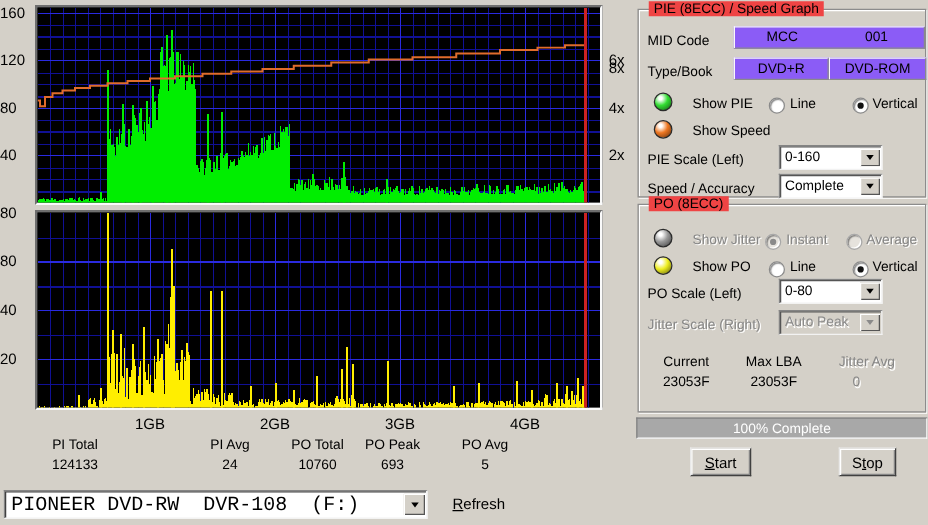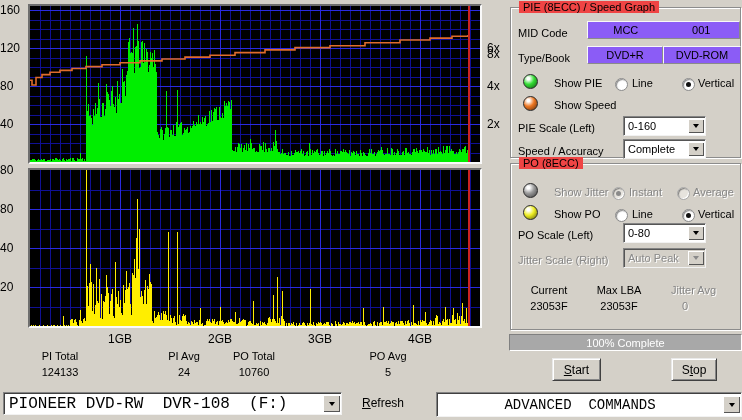--- a/index.html
+++ b/index.html
@@ -181,38 +181,36 @@
       <div class="sval">124133</div>
     </div>
   <div class="statcol" style="left:148px">
       <div>PI Avg</div>
       <div class="sval">24</div>
     </div>
   <div class="statcol" style="left:218px">
       <div>PO Total</div>
       <div class="sval">10760</div>
     </div>
+  <div class="statcol" style="left:278px">
+      <div>PO Peak</div>
+      <div class="sval">693</div>
+    </div>
   <div class="statcol" style="left:352px">
       <div>PO Avg</div>
       <div class="sval">5</div>
     </div>
 
   <div class="wcombo" style="left:3px;top:392px;width:337px;height:21px">
     <span class="wval" style="font-size:16px;padding-left:5px">PIONEER DVD-RW  DVR-108  (F:)</span>
     <span class="combo-btn">
         <span class="tri"></span>
       </span>
   </div>
   <span class="flatlabel" style="left:362px;top:396px"><u>R</u>efresh</span>
-  <div class="wcombo" style="left:436px;top:392px;width:304px;height:23px">
-    <span class="wval" style="font-size:14px;text-align:center">ADVANCED  COMMANDS</span>
-    <span class="combo-btn">
-        <span class="tri"></span>
-      </span>
-  </div>
 
 <div class="tick ylab" style="left: 0px; top: 3px; width: 25px;">160</div>
     <div class="tick ylab" style="left: 0px; top: 41px; width: 25px;">120</div>
     <div class="tick ylab" style="left: 0px; top: 79px; width: 25px;">80</div>
     <div class="tick ylab" style="left: 0px; top: 117px; width: 25px;">40</div>
     <div class="tick rlab" style="left: 487px; top: 3px; width: 30px; margin-top: 44px;">8x</div>
     <div class="tick rlab" style="left: 487px; top: 41px; width: 30px;">6x</div>
     <div class="tick rlab" style="left: 487px; top: 79px; width: 30px;">4x</div>
     <div class="tick rlab" style="left: 487px; top: 117px; width: 30px;">2x</div>
     <div class="tick ylab" style="left: 0px; top: 163px; width: 25px;">80</div>

